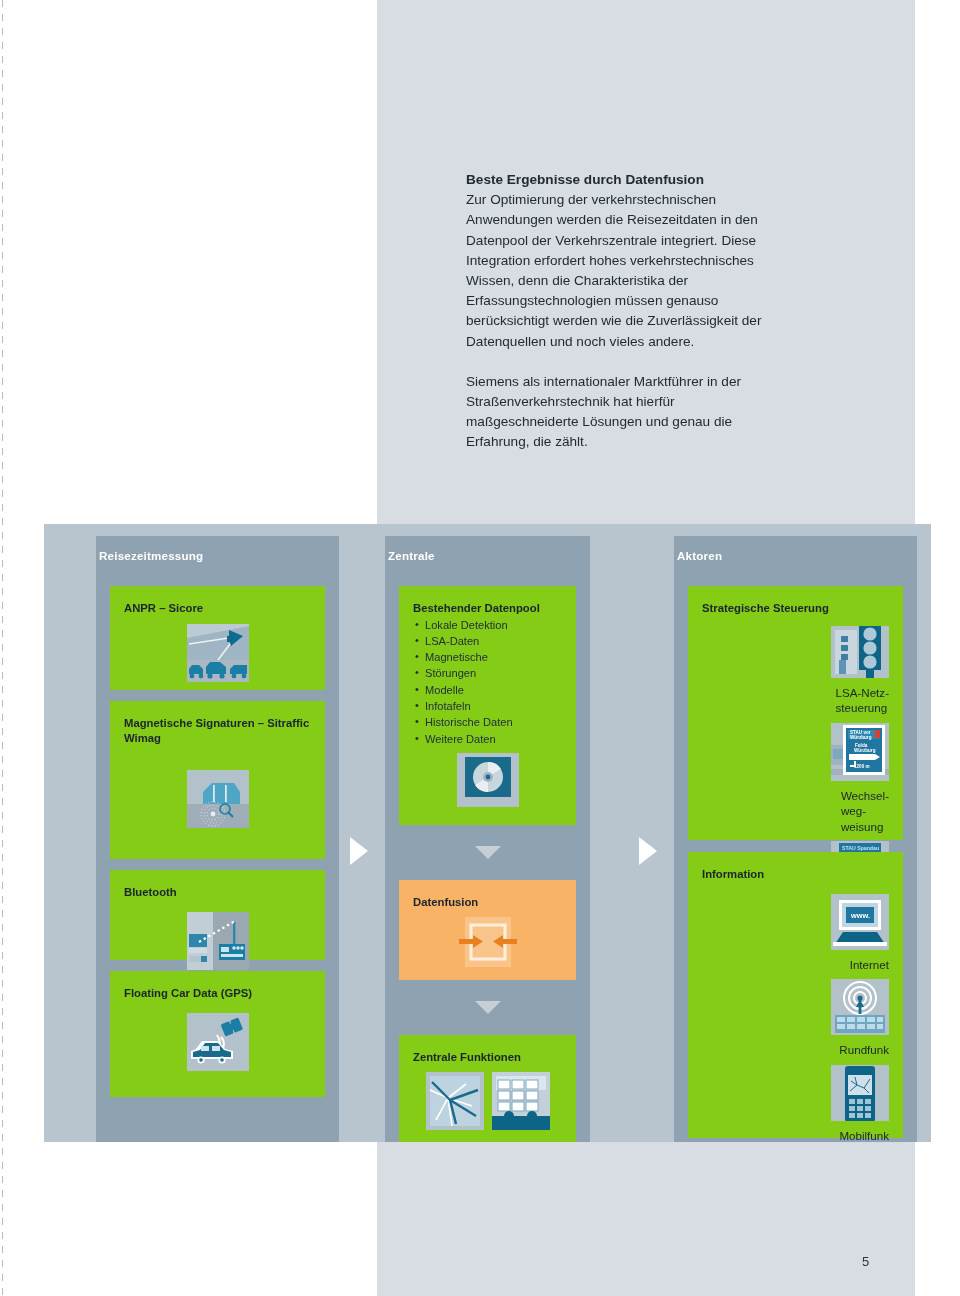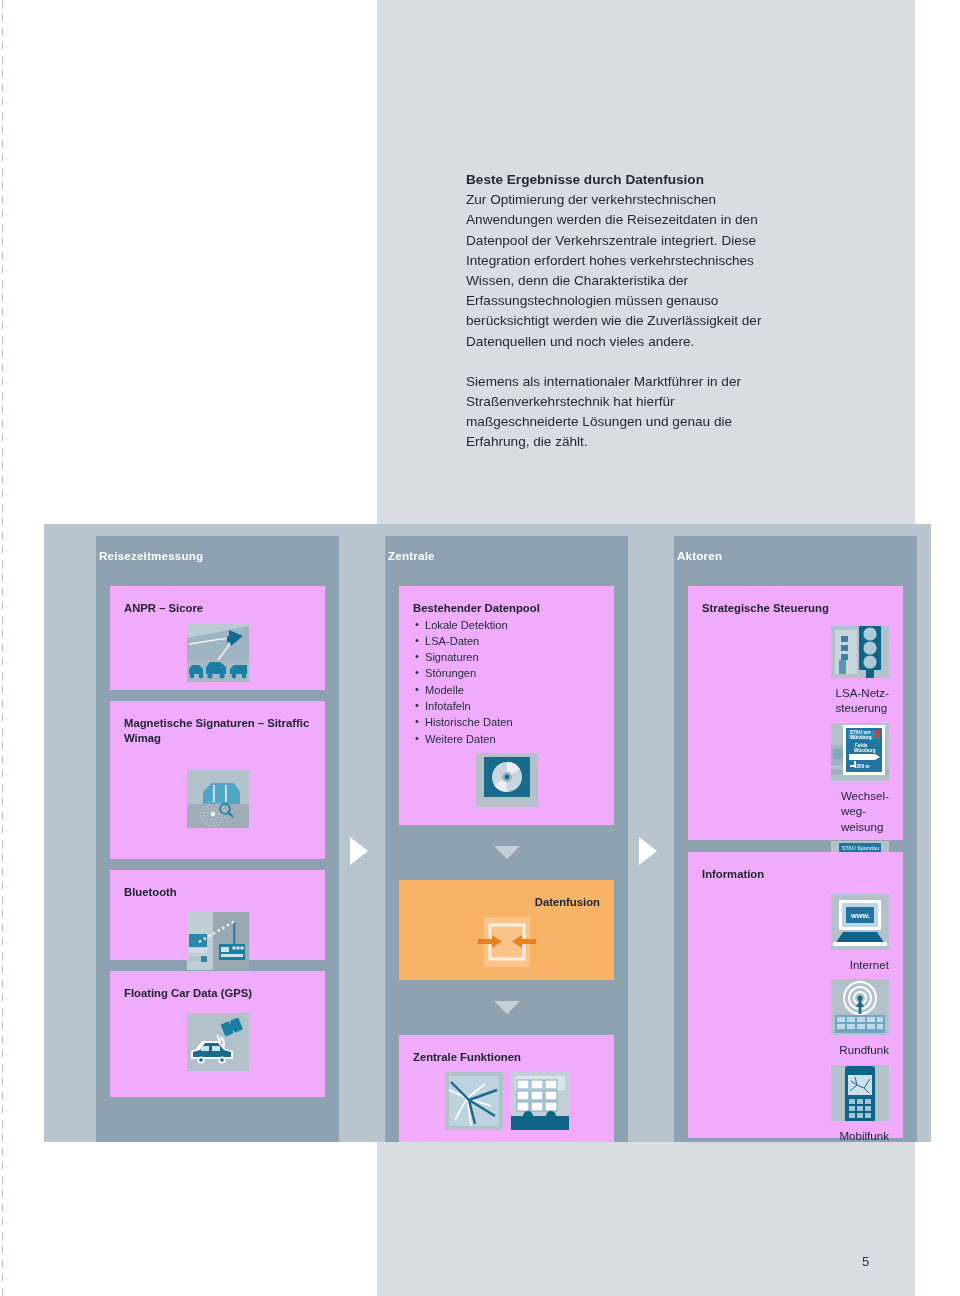--- a/index.html
+++ b/index.html
@@ -45,25 +45,25 @@
   .col-head {
     background: #8ea2b1; height: 38px;
     display: flex; align-items: center; padding-left: 3px;
     color: #ffffff; font-size: 11.6px; font-weight: bold; letter-spacing: .2px;
   }
   .col-body {
     background: #8ea2b1; padding: 12px 14px 0 14px;
     display: flex; flex-direction: column; gap: 11px;
   }
   .col-1 { left: 52px; width: 243px; }
-  .col-2 { left: 341px; width: 243px; }
+  .col-2 { left: 341px; width: 205px; }
   .col-3 { left: 630px; width: 243px; }
 
   .card {
-    background: #f0abfc; position: relative;
+    background: #84cc16; position: relative;
     padding: 15px 14px 12px 14px;
   }
   .card-title {
     font-size: 11.3px; font-weight: bold; color: #1c252e; line-height: 14.5px;
   }
   .card-title.two-line { line-height: 15px; }
 
   .card.orange { background: #f8b366; }
 
   .bullets { list-style: none; margin-top: 1px; }
@@ -243,21 +243,21 @@
 
     <div class="col col-2">
       <div class="col-head">Zentrale</div>
       <div class="col-body" style="height:568px; gap:18px;">
 
         <div class="card" style="height:242px;">
           <div class="card-title">Bestehender Datenpool</div>
           <ul class="bullets">
             <li>Lokale Detektion</li>
             <li>LSA-Daten</li>
-            <li>Signaturen</li>
+            <li>Magnetische</li>
             <li>Störungen</li>
             <li>Modelle</li>
             <li>Infotafeln</li>
             <li>Historische Daten</li>
             <li>Weitere Daten</li>
           </ul>
           <div class="icon-center" style="margin-top:6px;">
             <svg width="62" height="54" viewBox="0 0 62 54">
               <rect x="0" y="0" width="62" height="54" fill="#b3c1cb"></rect>
               <rect x="8" y="4" width="46" height="40" fill="#1a6a8c"></rect>
@@ -265,21 +265,21 @@
               <path d="M31 9 a15 15 0 0 1 13 7 l-13 8 z" fill="#e8eef2"></path>
               <path d="M31 39 a15 15 0 0 1 -13 -7 l13 -8 z" fill="#e8eef2"></path>
               <circle cx="31" cy="24" r="5" fill="#9fb3c0"></circle>
               <circle cx="31" cy="24" r="2.4" fill="#1a6a8c"></circle>
             </svg>
           </div>
         </div>
 
         <div class="down-tri"></div>
 
-        <div class="card orange" style="height:100px;text-align:right;">
+        <div class="card orange" style="height:100px;">
           <div class="card-title">Datenfusion</div>
           <div class="icon-center" style="margin-top:6px;">
             <svg width="62" height="54" viewBox="0 0 62 54">
               <rect x="8" y="2" width="46" height="50" fill="#f9c489"></rect>
               <rect x="14" y="10" width="34" height="34" fill="none" stroke="#fdf0e0" stroke-width="3"></rect>
               <g fill="#e8821e">
                 <rect x="2" y="24" width="14" height="5"></rect>
                 <polygon points="16,20 26,26.5 16,33"></polygon>
                 <rect x="46" y="24" width="14" height="5"></rect>
                 <polygon points="46,20 36,26.5 46,33"></polygon>

